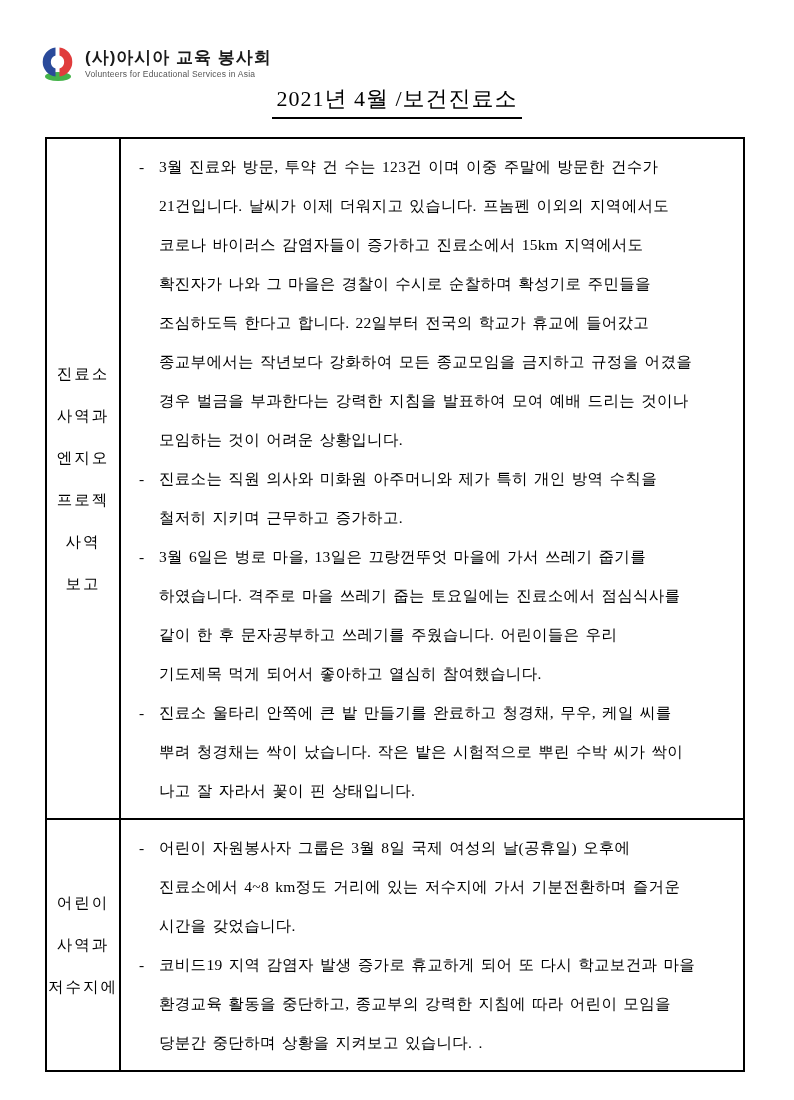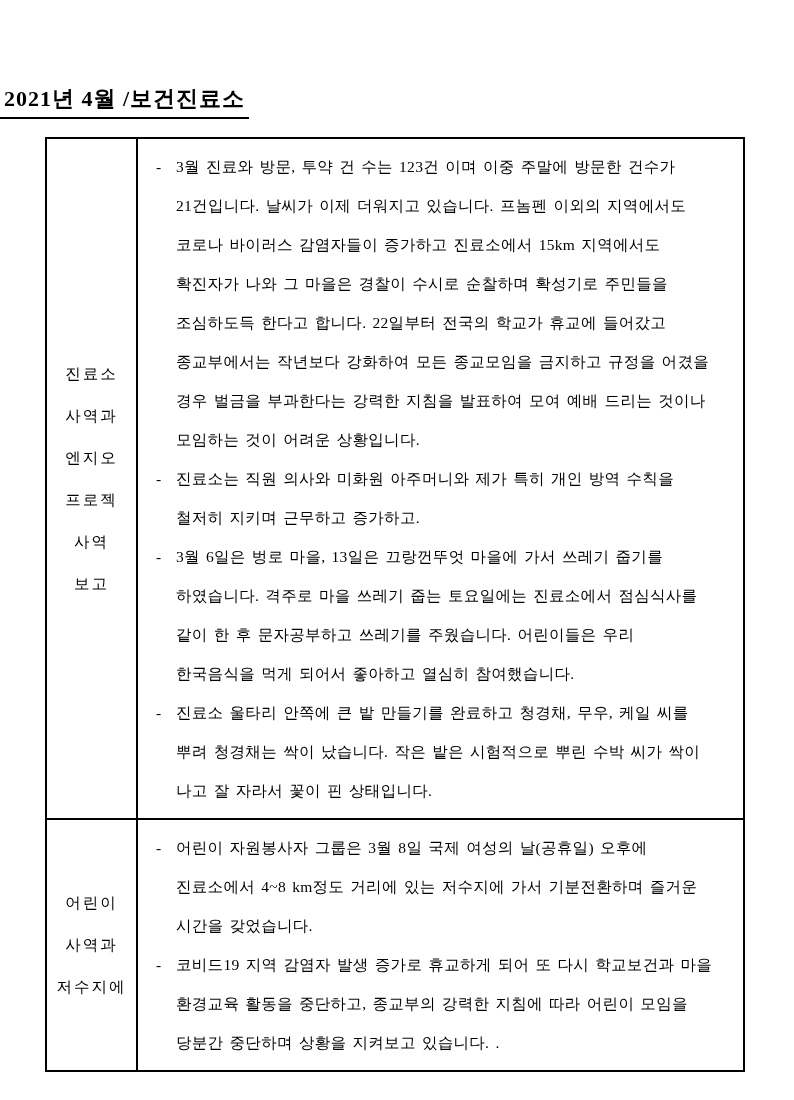--- a/index.html
+++ b/index.html
@@ -33,22 +33,23 @@
   }
   .logo-en {
     font-family: "Liberation Sans", "DejaVu Sans", sans-serif;
     font-size: 8.5px; color: #555555; margin-top: 2px; letter-spacing: 0.2px;
   }
 
   
   .doc-title {
     position: absolute;
     top: 84px; left: 0; right: 0;
+    text-align: center;
     font-size: 22px;
-    font-weight: bold;
+    font-weight: normal;
     letter-spacing: 1px;
   }
   .doc-title span {
     display: inline-block;
     border-bottom: 2px solid #000;
     padding: 0 4px 3px 4px;
   }
 
   
   .report-table {
@@ -56,21 +57,21 @@
     left: 45px; top: 137px;
     width: 700px;
     border-collapse: collapse;
     table-layout: fixed;
   }
   .report-table th, .report-table td {
     border: 2px solid #000;
     vertical-align: middle;
   }
   .label-cell {
-    width: 91px;
+    width: 74px;
     text-align: center;
     font-weight: normal;
     font-size: 15.5px;
     letter-spacing: 2px;
     line-height: 42px;
     white-space: pre-line;
     vertical-align: middle;
   }
   .content-cell {
     padding: 8px 12px 8px 16px;
@@ -89,20 +90,33 @@
   .bullet-text {
     flex: 1;
     white-space: pre-line;
   }
 </style>
 </head>
 <body>
 
 <div class="page">
 
+  <header class="logo-row">
+    <span class="logo-mark">
+      <svg viewBox="0 0 40 40" xmlns="http://www.w3.org/2000/svg">
+        <ellipse cx="20" cy="32.5" rx="13" ry="4.5" fill="#45b34a"></ellipse>
+        <path d="M17.5 3.6 A 14.5 14.5 0 0 0 17.5 32.4 L 17.5 24.6 A 7 7 0 0 1 17.5 11.4 Z" fill="#2a4a9a"></path>
+        <path d="M21.5 3.6 A 14.5 14.5 0 0 1 21.5 32.4 L 21.5 24.6 A 7 7 0 0 0 21.5 11.4 Z" fill="#e03c3c"></path>
+      </svg>
+    </span>
+    <span class="logo-text">
+      <span class="logo-ko">(사)아시아 교육 봉사회</span>
+      <span class="logo-en">Volunteers for Educational Services in Asia</span>
+    </span>
+  </header>
 
   <h1 class="doc-title">
     <span>2021년  4월 /보건진료소</span>
   </h1>
 
   <table class="report-table">
     <tbody>
   <tr>
     <th class="label-cell">진료소
 사역과
@@ -127,21 +141,21 @@
     <span class="bullet-marker">-</span>
     <span class="bullet-text">진료소는 직원 의사와 미화원 아주머니와 제가 특히 개인 방역 수칙을
 철저히 지키며 근무하고 증가하고.</span>
   </div>
 
   <div class="bullet">
     <span class="bullet-marker">-</span>
     <span class="bullet-text">3월 6일은 벙로 마을, 13일은 끄랑껀뚜엇 마을에 가서 쓰레기 줍기를
 하였습니다.  격주로 마을 쓰레기 줍는 토요일에는 진료소에서 점심식사를
 같이 한 후 문자공부하고 쓰레기를 주웠습니다.  어린이들은 우리
-한국음식을 먹게 되어서 좋아하고 열심히 참여했습니다.</span>
+기도제목 먹게 되어서 좋아하고 열심히 참여했습니다.</span>
   </div>
 
   <div class="bullet">
     <span class="bullet-marker">-</span>
     <span class="bullet-text">진료소 울타리 안쪽에 큰 밭 만들기를 완료하고 청경채, 무우, 케일 씨를
 뿌려 청경채는 싹이 났습니다.  작은 밭은 시험적으로 뿌린 수박 씨가 싹이
 나고 잘 자라서 꽃이 핀 상태입니다.</span>
   </div>
 </td>
   </tr>

